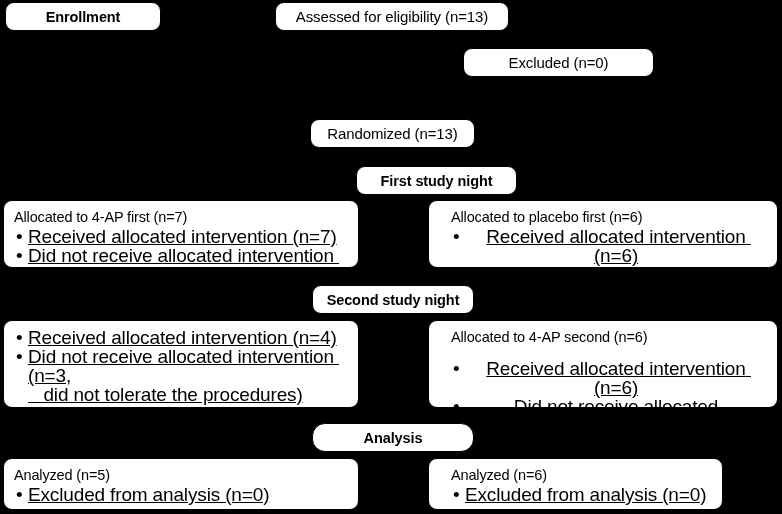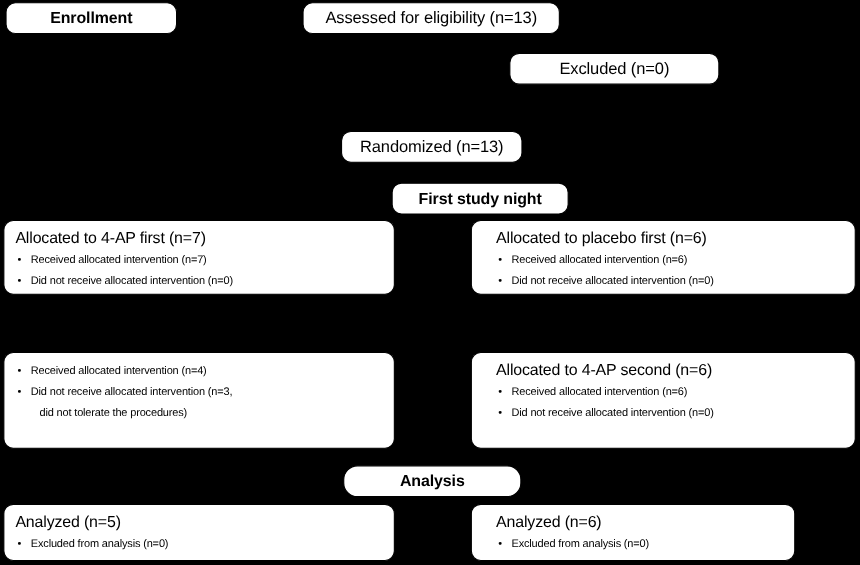--- a/index.html
+++ b/index.html
@@ -56,35 +56,37 @@
     line-height: 19px;
     letter-spacing: -0.15px;
     white-space: nowrap;
   }
   .detail-list {
     margin: 0;
     padding: 0;
     list-style: none;
   }
   .detail-list li {
-    font-size: 10px;
+    font-size: 19px;
     line-height: 19px;
     letter-spacing: -0.15px;
     padding-left: 14px;
     position: relative;
     white-space: pre-wrap;
+    text-decoration: underline;
   }
   .detail-list li::before {
     content: "\2022";
     position: absolute;
     left: 2px;
     top: 0;
   }
   .detail-node.indented {
     padding-left: 22px;
+    text-align: center;
   }
 </style>
 </head>
 <body>
 
 <div id="diagram">
 
   <svg class="svg-layer" viewBox="0 0 782 514" width="782" height="514" xmlns="http://www.w3.org/2000/svg">
     <defs>
       <marker id="arrow" viewBox="0 0 10 10" refX="9" refY="5" markerWidth="6" markerHeight="6" orient="auto-start-reverse">
@@ -144,30 +146,33 @@
   </div>
 
   <div class="node detail-node indented" style="left:428px; top:200px; width:350px; height:68px;">
     <div class="detail-title">Allocated to placebo first (n=6)</div>
     <ul class="detail-list">
       <li>Received allocated intervention (n=6)</li>
       <li>Did not receive allocated intervention (n=0)</li>
     </ul>
   </div>
 
+  <div class="node stage-label" style="left:312px; top:285px; width:162px; height:29px;">
+    <span>Second study night</span>
+  </div>
 
   <div class="node detail-node" style="left:3px; top:320px; width:356px; height:88px;">
     <ul class="detail-list">
       <li>Received allocated intervention (n=4)</li>
       <li>Did not receive allocated intervention (n=3,
    did not tolerate the procedures)</li>
     </ul>
   </div>
 
-  <div class="node detail-node indented" style="left:428px; top:320px; width:350px; height:88px;">
+  <div class="node detail-node indented" style="left:428px; top:320px; width:350px; height:88px;gap:12px;">
     <div class="detail-title">Allocated to 4-AP second (n=6)</div>
     <ul class="detail-list">
       <li>Received allocated intervention (n=6)</li>
       <li>Did not receive allocated intervention (n=0)</li>
     </ul>
   </div>
 
   <div class="node stage-label" style="left:312px; top:423px; width:162px; height:29px;border-radius:13px;">
     <span>Analysis</span>
   </div>

